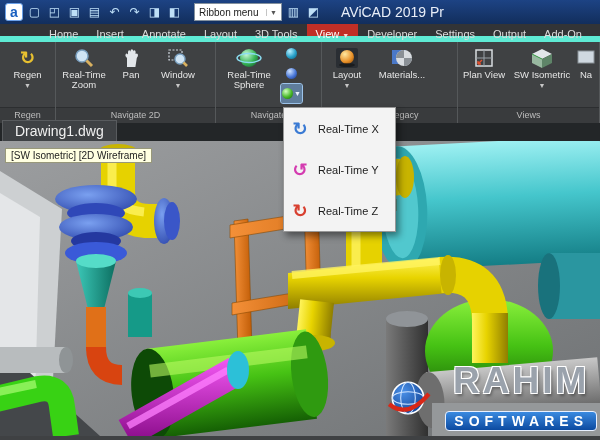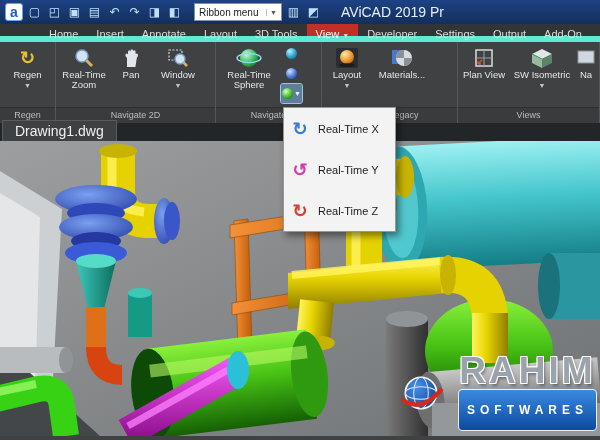--- a/index.html
+++ b/index.html
@@ -59,21 +59,21 @@
          box-shadow:3px 4px 7px rgba(0,0,0,.45); z-index:30; }
   .ctx-item { display:flex; align-items:center; gap:9px; height:41px; padding:0 7px; font-size:11px; color:#1c1c1c; cursor:default; }
   .ctx-icon { font-size:18px; font-weight:bold; width:18px; text-align:center; }
 
   
   .watermark { position:absolute; right:3px; bottom:5px; display:flex; align-items:center; gap:14px; z-index:10; }
   .wm-text { display:flex; flex-direction:column; align-items:center; }
   .wm-line1 { font-size:37px; font-weight:800; letter-spacing:3px; line-height:32px; color:#9aa2ac;
               text-shadow:-1px -1px 0 #fff, 1px -1px 0 #fff, -1px 1px 0 #fff, 1px 1px 0 #fff, 2px 3px 3px rgba(0,0,0,.35); }
   .wm-line2 { background:linear-gradient(#3a8ae0,#0c4aa0); border:1px solid #e8f0ff; border-radius:4px;
-              color:#fff; font-size:12px; font-weight:700; letter-spacing:5px; padding:13px 8px; margin-top:2px; }
+              color:#fff; font-size:14px; font-weight:700; letter-spacing:5px; padding:1px 8px; margin-top:14px; }
 </style>
 </head>
 <body>
 
 <div class="app">
 
   <div class="titlebar">
     <div class="logo">a</div>
     <span class="qicon">▢</span>
     <span class="qicon">◰</span>
@@ -405,20 +405,21 @@
         <path d="M 128,285 L 228,229" stroke="#ff80ff" stroke-width="7" fill="none" opacity="0.75"></path>
         <ellipse cx="238" cy="229" rx="11" ry="19" fill="#2cc0d8"></ellipse>
       </g>
 
       <g>
         <path d="M -4,258 L 38,248 Q 60,244 62,266 L 66,295" stroke="#38d214" stroke-width="26" fill="none"></path>
         <path d="M -2,251 L 36,243" stroke="#9cf868" stroke-width="8" fill="none" opacity="0.8"></path>
       </g>
     </svg>
 
+    <div class="vp-label">[SW Isometric] [2D Wireframe]</div>
 
     <div class="watermark">
       <svg width="46" height="46" viewBox="0 0 44 44">
         <defs>
           <radialGradient id="globeG" cx="0.35" cy="0.3" r="0.9">
             <stop offset="0" stop-color="#4a90e8"></stop>
               <stop offset="1" stop-color="#0a3a8a"></stop>
           </radialGradient>
         </defs>
         <circle cx="22" cy="22" r="15" fill="url(#globeG)" stroke="#fff" stroke-width="1.5"></circle>

